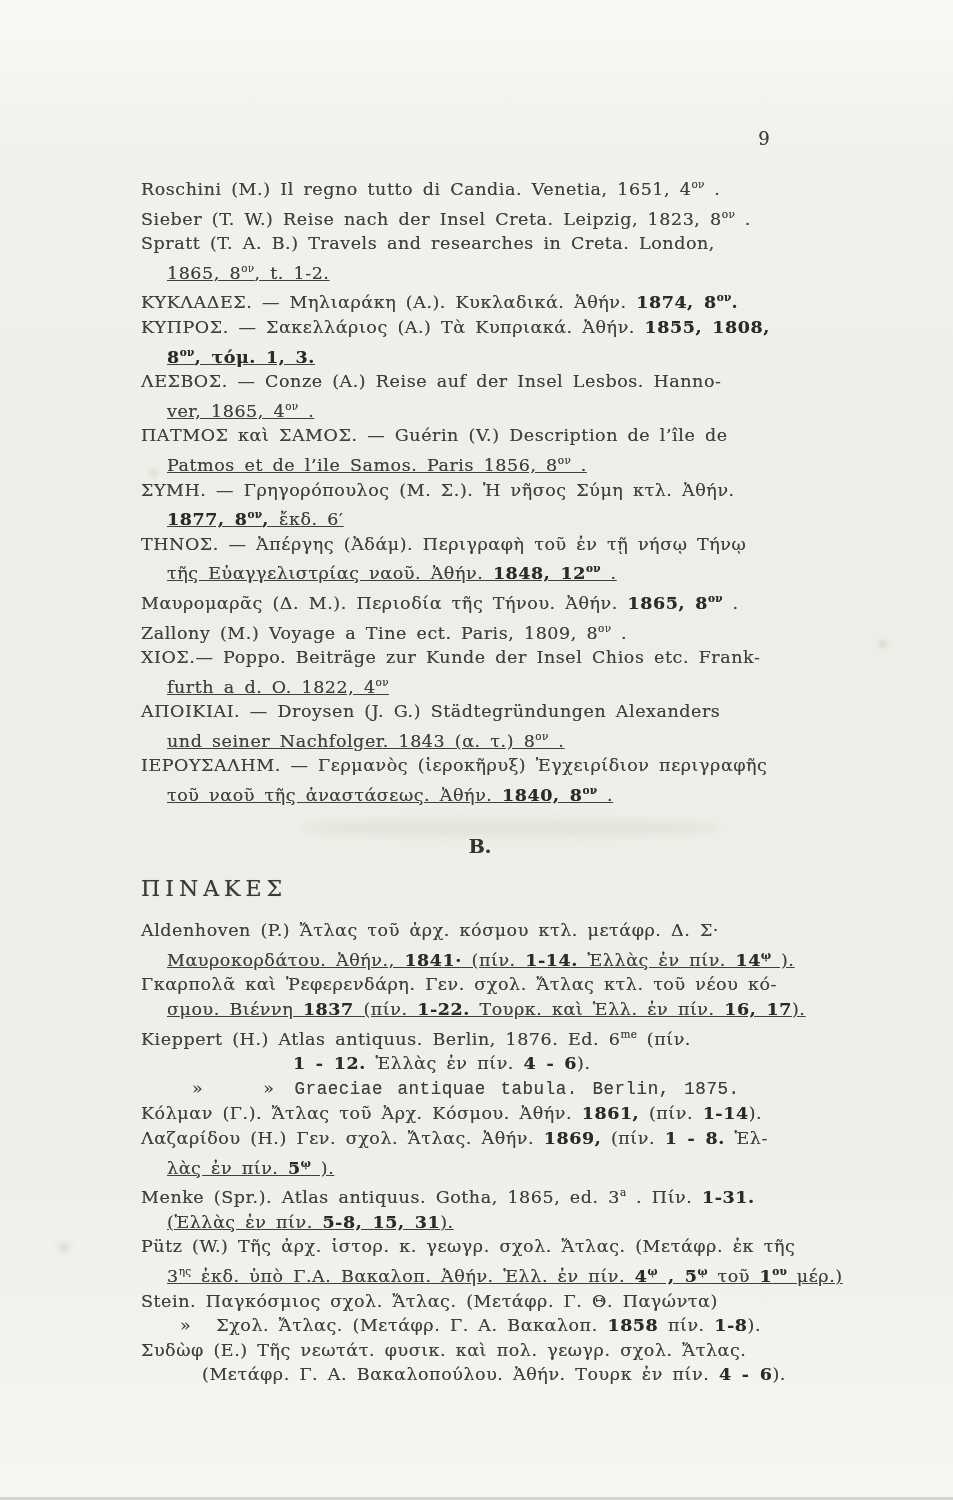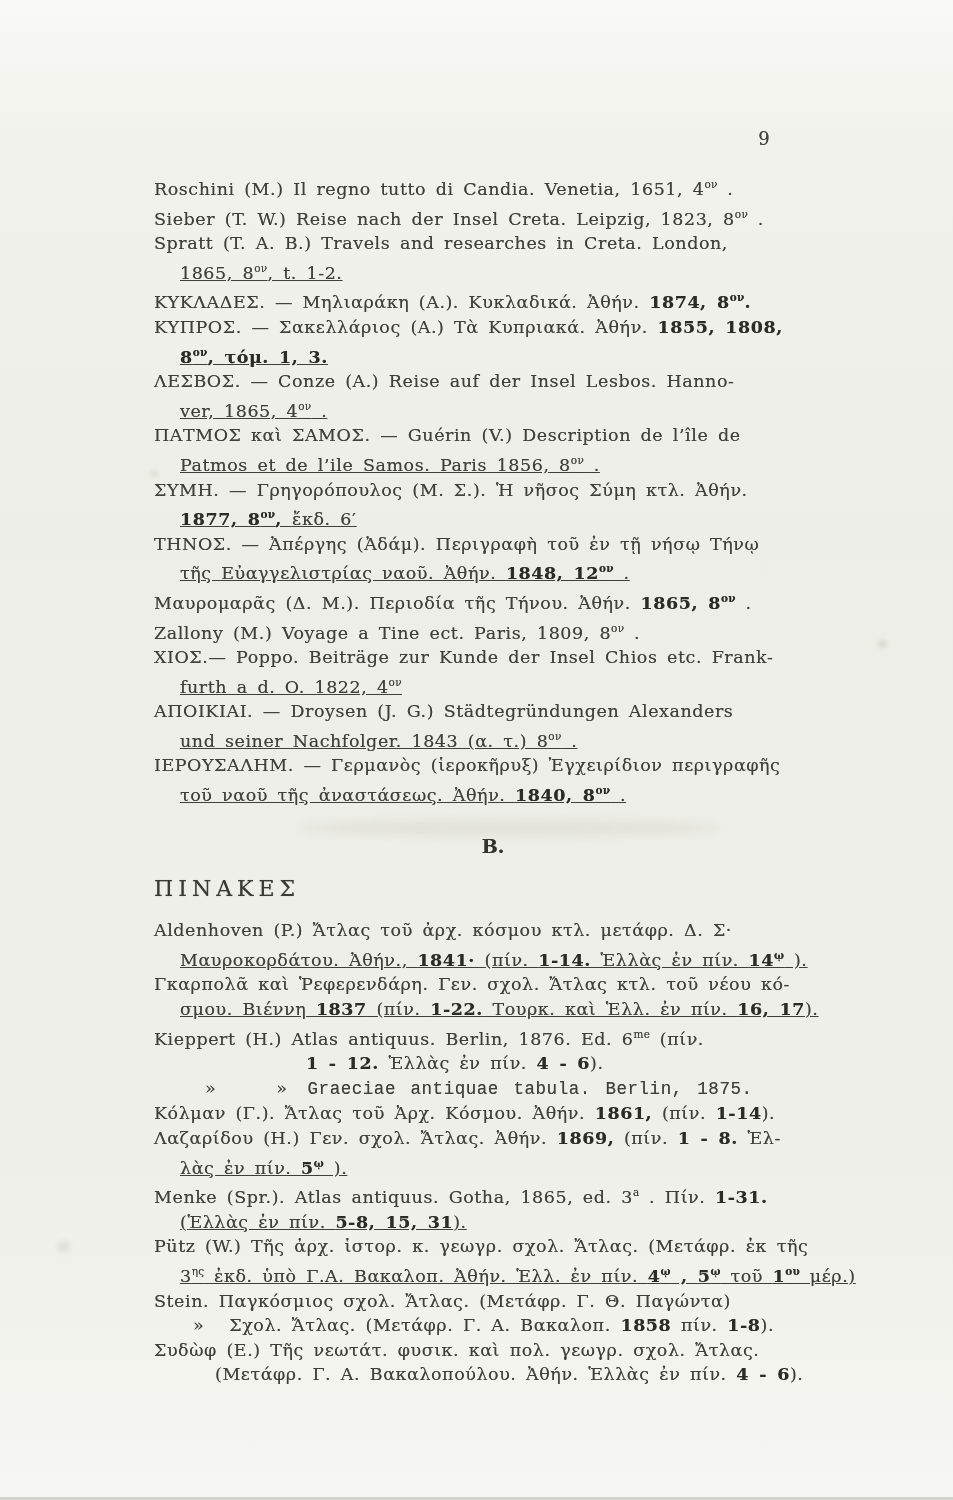--- a/index.html
+++ b/index.html
@@ -18,21 +18,21 @@
     width:953px;height:1500px;
     background:linear-gradient(180deg,#f9f9f6 0px,#f2f2ec 140px,#eeeee8 520px,#efefe9 1150px,#f6f6f2 1500px);
     overflow:hidden;
   }
   .page-number{
     position:absolute;left:744px;top:128px;width:40px;
     font-size:18px;color:var(--ink);text-align:center;
     text-shadow:0 0 .6px rgba(64,64,59,.65);
   }
   .text-column{
-    position:absolute;left:154px;top:172px;width:678px;
+    position:absolute;left:141px;top:172px;width:678px;
     color:var(--ink);
   }
   .line{
     font-size:17.5px;line-height:24.6px;
     letter-spacing:.55px;word-spacing:3.5px;
     white-space:nowrap;
     text-shadow:0 0 .6px rgba(64,64,59,.6);
   }
   .ind-0{padding-left:0;}
   .ind-1{padding-left:26px;text-decoration:underline;}
@@ -116,21 +116,21 @@
         <div class="line ind-0"><span>Κόλμαν (Γ.). Ἄτλας τοῦ Ἀρχ. Κόσμου. Ἀθήν. </span><span class="st-b">1861,</span><span> (πίν. </span><span class="st-b">1-14</span><span>).</span></div>
         <div class="line ind-0"><span>Λαζαρίδου (Η.) Γεν. σχολ. Ἄτλας. Ἀθήν. </span><span class="st-b">1869,</span><span> (πίν. </span><span class="st-b">1 - 8.</span><span> Ἑλ-</span></div>
         <div class="line ind-1"><span>λὰς ἐν πίν. </span><span class="st-b">5</span><span class="st-b st-s">ῳ</span><span> ).</span></div>
         <div class="line ind-0"><span>Menke (Spr.). Atlas antiquus. Gotha, 1865, ed. 3</span><span class="st-s">a</span><span> . Πίν. </span><span class="st-b">1-31.</span></div>
         <div class="line ind-1"><span>(Ἑλλὰς ἐν πίν. </span><span class="st-b">5-8, 15, 31</span><span>).</span></div>
         <div class="line ind-0"><span>Pütz (W.) Τῆς ἀρχ. ἱστορ. κ. γεωγρ. σχολ. Ἄτλας. (Μετάφρ. ἐκ τῆς</span></div>
         <div class="line ind-1"><span>3</span><span class="st-s">ης</span><span> ἐκδ. ὑπὸ Γ.Α. Βακαλοπ. Ἀθήν. Ἑλλ. ἐν πίν. </span><span class="st-b">4</span><span class="st-b st-s">ῳ</span><span class="st-b"> , </span><span class="st-b">5</span><span class="st-b st-s">ῳ</span><span> τοῦ </span><span class="st-b">1</span><span class="st-b st-s">ου</span><span> μέρ.)</span></div>
         <div class="line ind-0"><span>Stein. Παγκόσμιος σχολ. Ἄτλας. (Μετάφρ. Γ. Θ. Παγώντα)</span></div>
         <div class="line ind-5"><span>»</span><span class="st-sp30">Σχολ. Ἄτλας. (Μετάφρ. Γ. Α. Βακαλοπ. </span><span class="st-b">1858</span><span> πίν. </span><span class="st-b">1-8</span><span>).</span></div>
         <div class="line ind-0"><span>Συδὼφ (Ε.) Τῆς νεωτάτ. φυσικ. καὶ πολ. γεωγρ. σχολ. Ἄτλας.</span></div>
-        <div class="line ind-2"><span>(Μετάφρ. Γ. Α. Βακαλοπούλου. Ἀθήν. Ἑλλὰς ἐν πίν. </span><span class="st-b">4 - 6</span><span>).</span></div>
+        <div class="line ind-2"><span>(Μετάφρ. Γ. Α. Βακαλοπούλου. Ἀθήν. Τουρκ ἐν πίν. </span><span class="st-b">4 - 6</span><span>).</span></div>
       </div>
   </div>
 
   <div class="smudge smudge-1"></div>
   <div class="smudge smudge-2"></div>
   <div class="smudge smudge-3"></div>
   <div class="smudge smudge-4"></div>
   <div class="bottom-edge"></div>
 
 </div>

